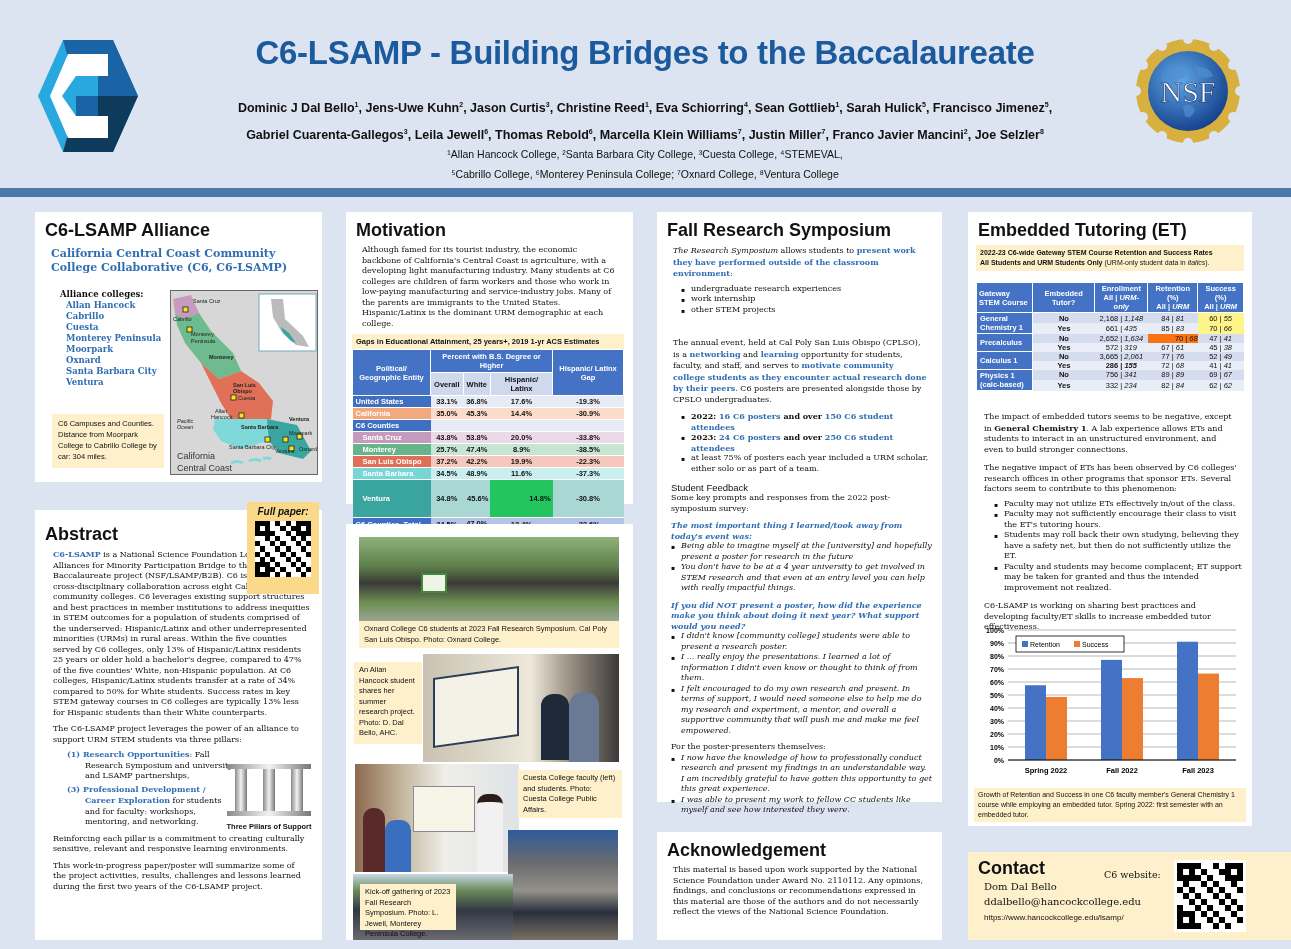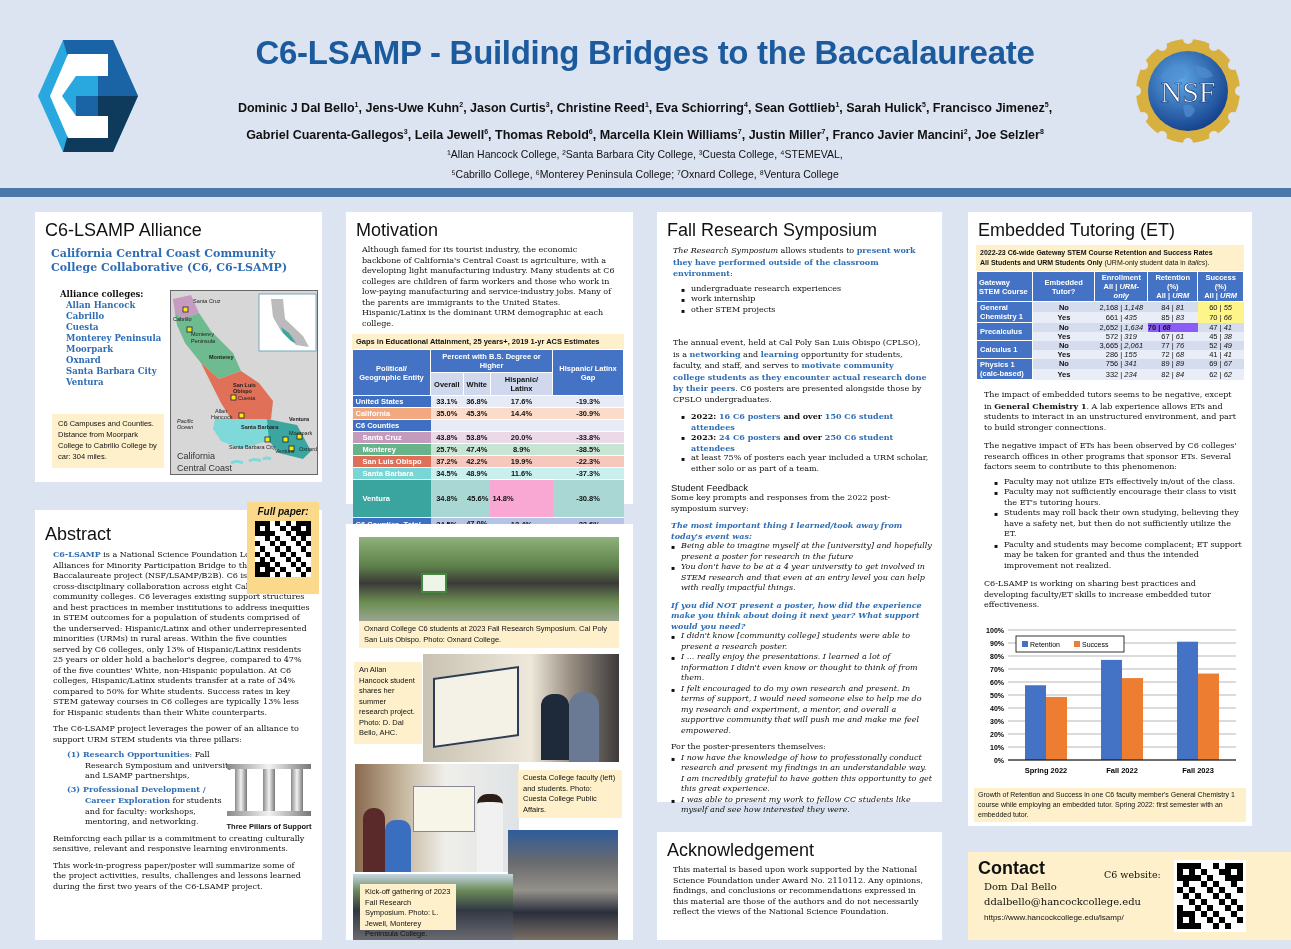--- a/index.html
+++ b/index.html
@@ -6,21 +6,21 @@
 body{width:1291px;height:949px;background:#dce3f1;font-family:"DejaVu Serif",serif;color:#111;position:relative;overflow:hidden}
 .header{position:absolute;left:0;top:0;width:1291px;height:136px;background:#dce3f1}
 .header-bar{position:absolute;left:0;top:188px;width:1291px;height:9px;background:#4a78a9}
 .logo-c6{position:absolute;left:38px;top:40px;width:100px;height:112px}
 .logo-nsf{position:absolute;left:1133px;top:36px;width:110px;height:110px}
 .title{position:absolute;left:160px;top:34px;width:970px;text-align:center;font-family:"Liberation Sans",sans-serif;font-weight:bold;font-size:33px;color:#1b5a9c;letter-spacing:-0.3px}
 .authors{position:absolute;left:160px;top:93px;width:970px;text-align:center;font-family:"Liberation Sans",sans-serif;font-weight:bold;font-size:12.5px;line-height:24px;color:#111}
 .affil{position:absolute;left:160px;top:144px;width:970px;text-align:center;font-family:"Liberation Sans",sans-serif;font-size:10.5px;line-height:20px;color:#111}
 sup{font-size:7px}
 .panel{position:absolute;background:#fff;padding:8px 10px}
-.panel h2{font-family:"Liberation Sans",sans-serif;font-weight:normal;font-size:18px;color:#111;margin-bottom:4px}
+.panel h2{font-family:"Liberation Sans",sans-serif;font-weight:bold;font-size:18px;color:#111;margin-bottom:4px}
 .body-txt{font-size:8px;line-height:10.5px}
 .blue{color:#2f6db3}
 .blue-b{color:#2f6db3;font-weight:bold}
 .cream{background:#fdf0cb}
 .sans{font-family:"Liberation Sans",sans-serif}
 ul.bul{list-style:none;padding-left:14px}
 ul.bul li{position:relative;padding-left:10px;font-size:8px;line-height:10.5px}
 ul.bul li:before{content:"▪";position:absolute;left:0;font-size:6px;top:1px}
 table{border-collapse:collapse;width:100%}
 .map{position:absolute;left:135px;top:78px;width:148px;height:185px;border:1px solid #666;background:#ddd;overflow:hidden}
@@ -213,21 +213,21 @@
             <td style="background:#78d6d6;color:#fff;padding:1px 3px;padding-left:10px;border-bottom:1px solid #fff">Santa Barbara</td>
             <td style="background:#c9efef;text-align:center;padding:1px 2px;border-bottom:1px solid #fff">34.5%</td>
             <td style="background:#c9efef;text-align:center;padding:1px 2px;border-bottom:1px solid #fff">48.9%</td>
             <td style="background:#c9efef;text-align:center;padding:1px 2px;border-bottom:1px solid #fff">11.6%</td>
             <td style="background:#c9efef;text-align:center;padding:1px 2px;border-bottom:1px solid #fff">-37.3%</td>
           </tr>
           <tr>
             <td style="background:#3aa59e;color:#fff;padding:1px 3px;padding-left:10px;border-bottom:1px solid #fff">Ventura</td>
             <td style="background:#a9d8d4;text-align:center;padding:1px 2px;border-bottom:1px solid #fff">34.8%</td>
             <td style="background:#a9d8d4;text-align:right;padding:14px 2px;border-bottom:1px solid #fff">45.6%</td>
-            <td style="background:#f9a8d4;text-align:left;padding:1px 2px;border-bottom:1px solid #fff">14.8%</td>
+            <td style="background:#22c55e;text-align:right;padding:1px 2px;border-bottom:1px solid #fff">14.8%</td>
             <td style="background:#a9d8d4;text-align:center;padding:1px 2px;border-bottom:1px solid #fff">-30.8%</td>
           </tr>
           <tr>
             <td style="background:#3f6fc2;color:#fff;padding:1px 3px;border-bottom:1px solid #fff">C6 Counties, Total</td>
             <td style="background:#b4c3e6;text-align:center;padding:1px 2px;border-bottom:1px solid #fff">34.5%</td>
             <td style="background:#b4c3e6;text-align:center;padding:1px 2px;border-bottom:5px solid #0f766e">47.0%</td>
             <td style="background:#b4c3e6;text-align:center;padding:1px 2px;border-bottom:1px solid #fff">13.4%</td>
             <td style="background:#b4c3e6;text-align:center;padding:1px 2px;border-bottom:1px solid #fff">-33.6%</td>
           </tr>
         </tbody>
@@ -458,21 +458,21 @@
   <h2>Acknowledgement</h2>
   <div class="body-txt" style="padding:0 4px 0 6px">This material is based upon work supported by the National Science Foundation under Award No. 2110112. Any opinions, findings, and conclusions or recommendations expressed in this material are those of the authors and do not necessarily reflect the views of the National Science Foundation.</div>
 </div>
 
 <div class="panel" style="left:968px;top:212px;width:284px;height:614px;">
   <h2>Embedded Tutoring (ET)</h2>
   <div class="cream sans" style="font-size:7px;font-weight:bold;line-height:10px;padding:3px 4px;margin:0 -2px">
     <div>2022-23 C6-wide Gateway STEM Course Retention and Success Rates</div>
     <div><span>All Students and URM Students Only </span><span style="font-weight:normal">(URM-only student data in </span><i style="font-weight:normal">italics</i><span style="font-weight:normal">).</span></div>
   </div>
-  <table class="sans" style="font-size:7.5px;font-weight:bold;margin:0 -2px;width:calc(100% + 4px)">
+  <table class="sans" style="font-size:7.5px;font-weight:bold;margin:11px -2px;width:calc(100% + 4px)">
     <thead>
       <tr style="background:#4472c4;color:#fff">
         <th style="text-align:left;padding:1px 2px;border:1px solid #fff;width:56px">Gateway STEM Course</th>
         <th style="padding:1px 2px;border:1px solid #fff">Embedded Tutor?</th>
         <th style="padding:1px 2px;border:1px solid #fff">
             <div>Enrollment</div>
             <div><span>All | </span><i>URM-only</i></div>
           </th>
         <th style="padding:1px 2px;border:1px solid #fff">
             <div>Retention (%)</div>
@@ -495,59 +495,59 @@
         <tr>
           <td style="background:#e9edf7;text-align:center">Yes</td>
           <td style="background:#e9edf7;text-align:center;font-weight:normal">661 | <i>435</i></td>
           <td style="background:#e9edf7;text-align:center;font-weight:normal">85 | <i>83</i></td>
           <td style="background:#fdf58a;text-align:center;font-weight:normal">70 | <i>66</i></td>
         </tr>
         <tr>
           <td rowspan="2" style="background:#4472c4;color:#fff;padding:1px 3px;border:1px solid #fff">Precalculus</td>
           <td style="background:#d5dcee;text-align:center">No</td>
           <td style="background:#d5dcee;text-align:center;font-weight:normal">2,652 | <i>1,634</i></td>
-          <td style="background:#8b5cf6;text-align:left;font-weight:bold">70 | <i>68</i></td>
+          <td style="background:#f97316;text-align:right;font-weight:normal">70 | <i>68</i></td>
           <td style="background:#d5dcee;text-align:center;font-weight:normal">47 | <i>41</i></td>
         </tr>
         <tr>
           <td style="background:#e9edf7;text-align:center">Yes</td>
           <td style="background:#e9edf7;text-align:center;font-weight:normal">572 | <i>319</i></td>
           <td style="background:#e9edf7;text-align:center;font-weight:normal">67 | <i>61</i></td>
           <td style="background:#e9edf7;text-align:center;font-weight:normal">45 | <i>38</i></td>
         </tr>
         <tr>
           <td rowspan="2" style="background:#4472c4;color:#fff;padding:1px 3px;border:1px solid #fff">Calculus 1</td>
           <td style="background:#d5dcee;text-align:center">No</td>
           <td style="background:#d5dcee;text-align:center;font-weight:normal">3,665 | <i>2,061</i></td>
           <td style="background:#d5dcee;text-align:center;font-weight:normal">77 | <i>76</i></td>
           <td style="background:#d5dcee;text-align:center;font-weight:normal">52 | <i>49</i></td>
         </tr>
         <tr>
           <td style="background:#e9edf7;text-align:center">Yes</td>
-          <td style="background:#e9edf7;text-align:center;font-weight:normal">286 | <i>155</i></td>
+          <td style="background:#e9edf7;text-align:center;font-weight:bold">286 | <i>155</i></td>
           <td style="background:#e9edf7;text-align:center;font-weight:normal">72 | <i>68</i></td>
           <td style="background:#e9edf7;text-align:center;font-weight:normal">41 | <i>41</i></td>
         </tr>
         <tr>
           <td rowspan="2" style="background:#4472c4;color:#fff;padding:1px 3px;border:1px solid #fff">Physics 1 (calc-based)</td>
           <td style="background:#d5dcee;text-align:center">No</td>
           <td style="background:#d5dcee;text-align:center;font-weight:normal">756 | <i>341</i></td>
           <td style="background:#d5dcee;text-align:center;font-weight:normal">89 | <i>89</i></td>
           <td style="background:#d5dcee;text-align:center;font-weight:normal">69 | <i>67</i></td>
         </tr>
         <tr>
           <td style="background:#e9edf7;text-align:center">Yes</td>
           <td style="background:#e9edf7;text-align:center;font-weight:normal">332 | <i>234</i></td>
           <td style="background:#e9edf7;text-align:center;font-weight:normal">82 | <i>84</i></td>
           <td style="background:#e9edf7;text-align:center;font-weight:normal">62 | <i>62</i></td>
         </tr>
       </tbody>
   </table>
   <div class="body-txt" style="padding:10px 4px 0 6px">
-    <span>The impact of embedded tutors seems to be negative, except in </span><b>General Chemistry 1</b><span>. A lab experience allows ETs and students to interact in an unstructured environment, and part to build stronger connections.</span>
+    <span>The impact of embedded tutors seems to be negative, except in </span><b>General Chemistry 1</b><span>. A lab experience allows ETs and students to interact in an unstructured environment, and even to build stronger connections.</span>
   </div>
   <div class="body-txt" style="padding:8px 4px 0 6px">The negative impact of ETs has been observed by C6 colleges' research offices in other programs that sponsor ETs. Several factors seem to contribute to this phenomenon:</div>
   <ul class="bul" id="et-factors" style="margin:4px 0 0 2px">
       <li>Faculty may not utilize ETs effectively in/out of the class.</li>
       <li>Faculty may not sufficiently encourage their class to visit the ET's tutoring hours.</li>
       <li>Students may roll back their own studying, believing they have a safety net, but then do not sufficiently utilize the ET.</li>
       <li>Faculty and students may become complacent; ET support may be taken for granted and thus the intended improvement not realized.</li>
     </ul>
   <div class="body-txt" style="padding:8px 4px 0 6px">C6-LSAMP is working on sharing best practices and developing faculty/ET skills to increase embedded tutor effectiveness.</div>
 

